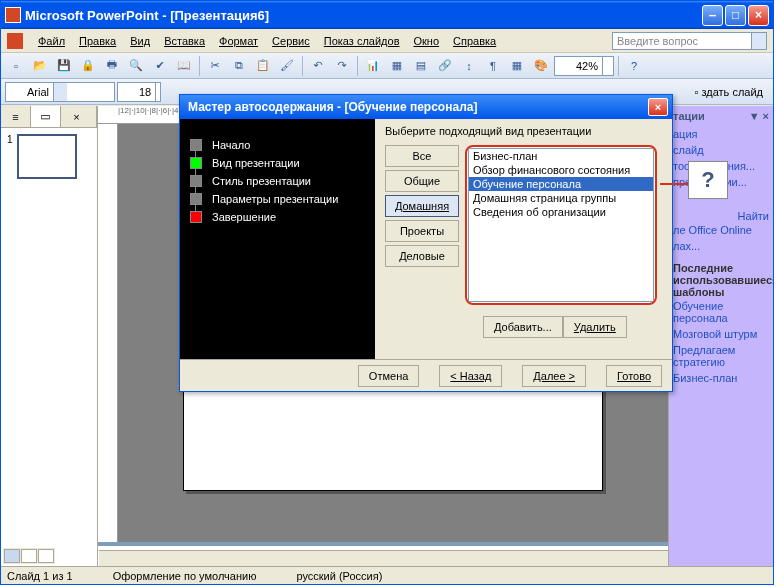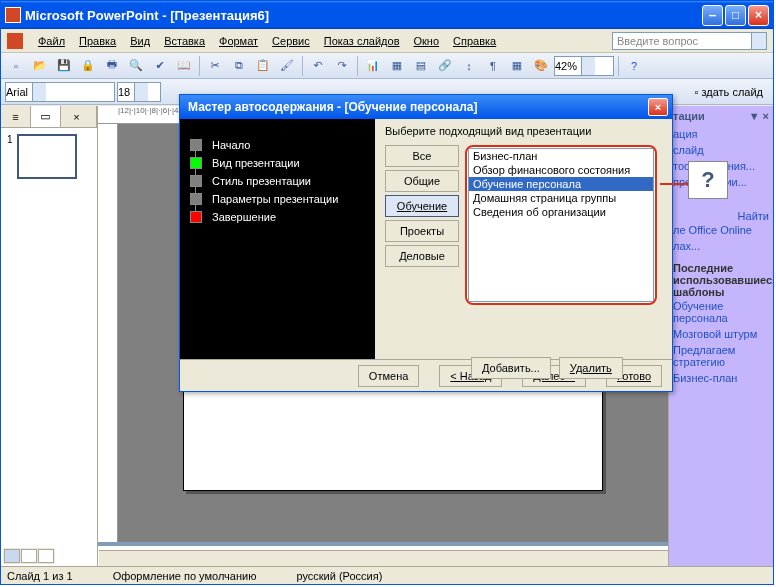--- a/index.html
+++ b/index.html
@@ -14,21 +14,21 @@
 .win-btn.close { background: linear-gradient(to bottom, #f49a8e, #d9301a); }
 .menubar { height: 24px; background: #ece9d8; display: flex; align-items: center; padding: 0 6px; border-bottom: 1px solid #c8c4b2; }
 .menubar .mini-icon { width: 16px; height: 16px; background: #d24726; margin-right: 8px; }
 .menu-item { padding: 0 7px; cursor: default; }
 .menu-item u { text-decoration: underline; }
 .question-box { width: 140px; height: 18px; background: #fff; border: 1px solid #7f9db9; color: #888; padding: 0 4px; display: flex; align-items: center; margin-left: auto; }
 .qb-arrow { width: 16px; height: 18px; border: 1px solid #7f9db9; background: #dbe6f6; margin-left: -1px; }
 .toolbar { height: 26px; background: linear-gradient(to bottom, #eff3fa, #d7e2f2); border-bottom: 1px solid #a9b8d2; display: flex; align-items: center; padding: 0 4px; gap: 2px; }
 .tb-btn { width: 22px; height: 22px; display: flex; align-items: center; justify-content: center; color: #3a5a98; }
 .tb-sep { width: 1px; height: 20px; background: #a9b8d2; margin: 0 2px; }
-.tb-combo { height: 20px; background: #fff; border: 1px solid #7f9db9; display: inline-flex; align-items: center; padding: 0 0; }
+.tb-combo { height: 20px; background: #fff; border: 1px solid #7f9db9; display: inline-flex; align-items: center; padding: 0 21px; }
 .tb-combo .arrow { width: 14px; height: 18px; background: #dbe6f6; border-left: 1px solid #7f9db9; margin-left: 4px; margin-right: -4px; }
 .content { position: absolute; top: 105px; left: 0; right: 0; bottom: 18px; background: #fff; display: flex; }
 .outline-pane { width: 97px; background: #fff; border-right: 1px solid #aca899; }
 .outline-tabs { height: 22px; display: flex; border-bottom: 1px solid #aca899; }
 .otab { width: 30px; border-right: 1px solid #aca899; display: flex; align-items: center; justify-content: center; background: #ece9d8; }
 .otab.active { background: #fff; }
 .slide-thumb { margin: 6px; display: flex; gap: 4px; }
 .slide-thumb .num { font-size: 10px; }
 .slide-thumb .thumb { width: 60px; height: 45px; border: 2px solid #42577d; background: #fff; }
 .main-pane { flex: 1; background: #808080; position: relative; display: flex; flex-direction: column; }
@@ -64,21 +64,21 @@
 .step-line { width: 1px; height: 8px; background: #888; margin-left: 5px; margin-top: -10px; margin-bottom: -2px; }
 .dlg-right { flex: 1; padding: 6px 10px; position: relative; }
 .dlg-right .prompt { font-size: 11px; margin-bottom: 4px; }
 .cat-btns { position: absolute; left: 10px; top: 26px; width: 74px; }
 .cat-btn { width: 74px; height: 22px; margin-bottom: 3px; background: #ece9d8; border: 1px solid #aca899; font-size: 11px; }
 .cat-btn.active { border: 1px solid #42577d; background: #dce6f4; }
 .list-box { position: absolute; left: 90px; top: 26px; width: 192px; height: 160px; background: #fff; border: 2px solid #d9301a; border-radius: 8px; overflow: hidden; }
 .list-inner { border: 1px solid #7f9db9; width: 186px; height: 154px; margin: 1px; overflow: hidden; }
 .li { padding: 1px 4px; white-space: nowrap; }
 .li.sel { background: #316ac5; color: #fff; }
-.addrem { position: absolute; left: 96px; top: 197px; display: flex; gap: 8px; margin-top: 41px; }
+.addrem { position: absolute; left: 108px; top: 197px; display: flex; gap: 0; }
 .dlg-btn { height: 22px; padding: 0 10px; background: #ece9d8; border: 1px solid #aca899; font-size: 11px; }
 .dlg-foot { height: 32px; border-top: 1px solid #aca899; display: flex; align-items: center; justify-content: flex-end; gap: 20px; padding: 0 10px; }
 .callout { position: absolute; left: 659px; top: 160px; width: 68px; height: 44px; }
 .callout .box { position: absolute; right: 0; width: 40px; height: 38px; background: #fff; border: 1px solid #888; display: flex; align-items: center; justify-content: center; font-size: 22px; font-weight: bold; color: #42577d; }
 .callout svg { position: absolute; left: 0; top: 18px; }
 .new-slide-btn { margin-left: 6px; padding: 2px 6px; display: flex; align-items: center; gap: 3px; }
 </style>
 </head>
 <body>
 
@@ -245,21 +245,21 @@
         <div class="step-row">
             <div class="step-sq sq-red"></div>
             <div class="lbl">Завершение</div>
           </div>
       </div>
       <div class="dlg-right">
         <div class="prompt">Выберите подходящий вид презентации</div>
         <div class="cat-btns">
           <button class="cat-btn">Все</button>
           <button class="cat-btn">Общие</button>
-          <button class="cat-btn active"><u>Обучение</u></button>
+          <button class="cat-btn active"><u>Домашняя</u></button>
           <button class="cat-btn">Проекты</button>
           <button class="cat-btn">Деловые</button>
         </div>
         <div class="list-box">
           <div class="list-inner">
             <div class="li">Бизнес-план</div>
             <div class="li">Обзор финансового состояния</div>
             <div class="li sel">Обучение персонала</div>
             <div class="li">Домашняя страница группы</div>
             <div class="li">Сведения об организации</div>

